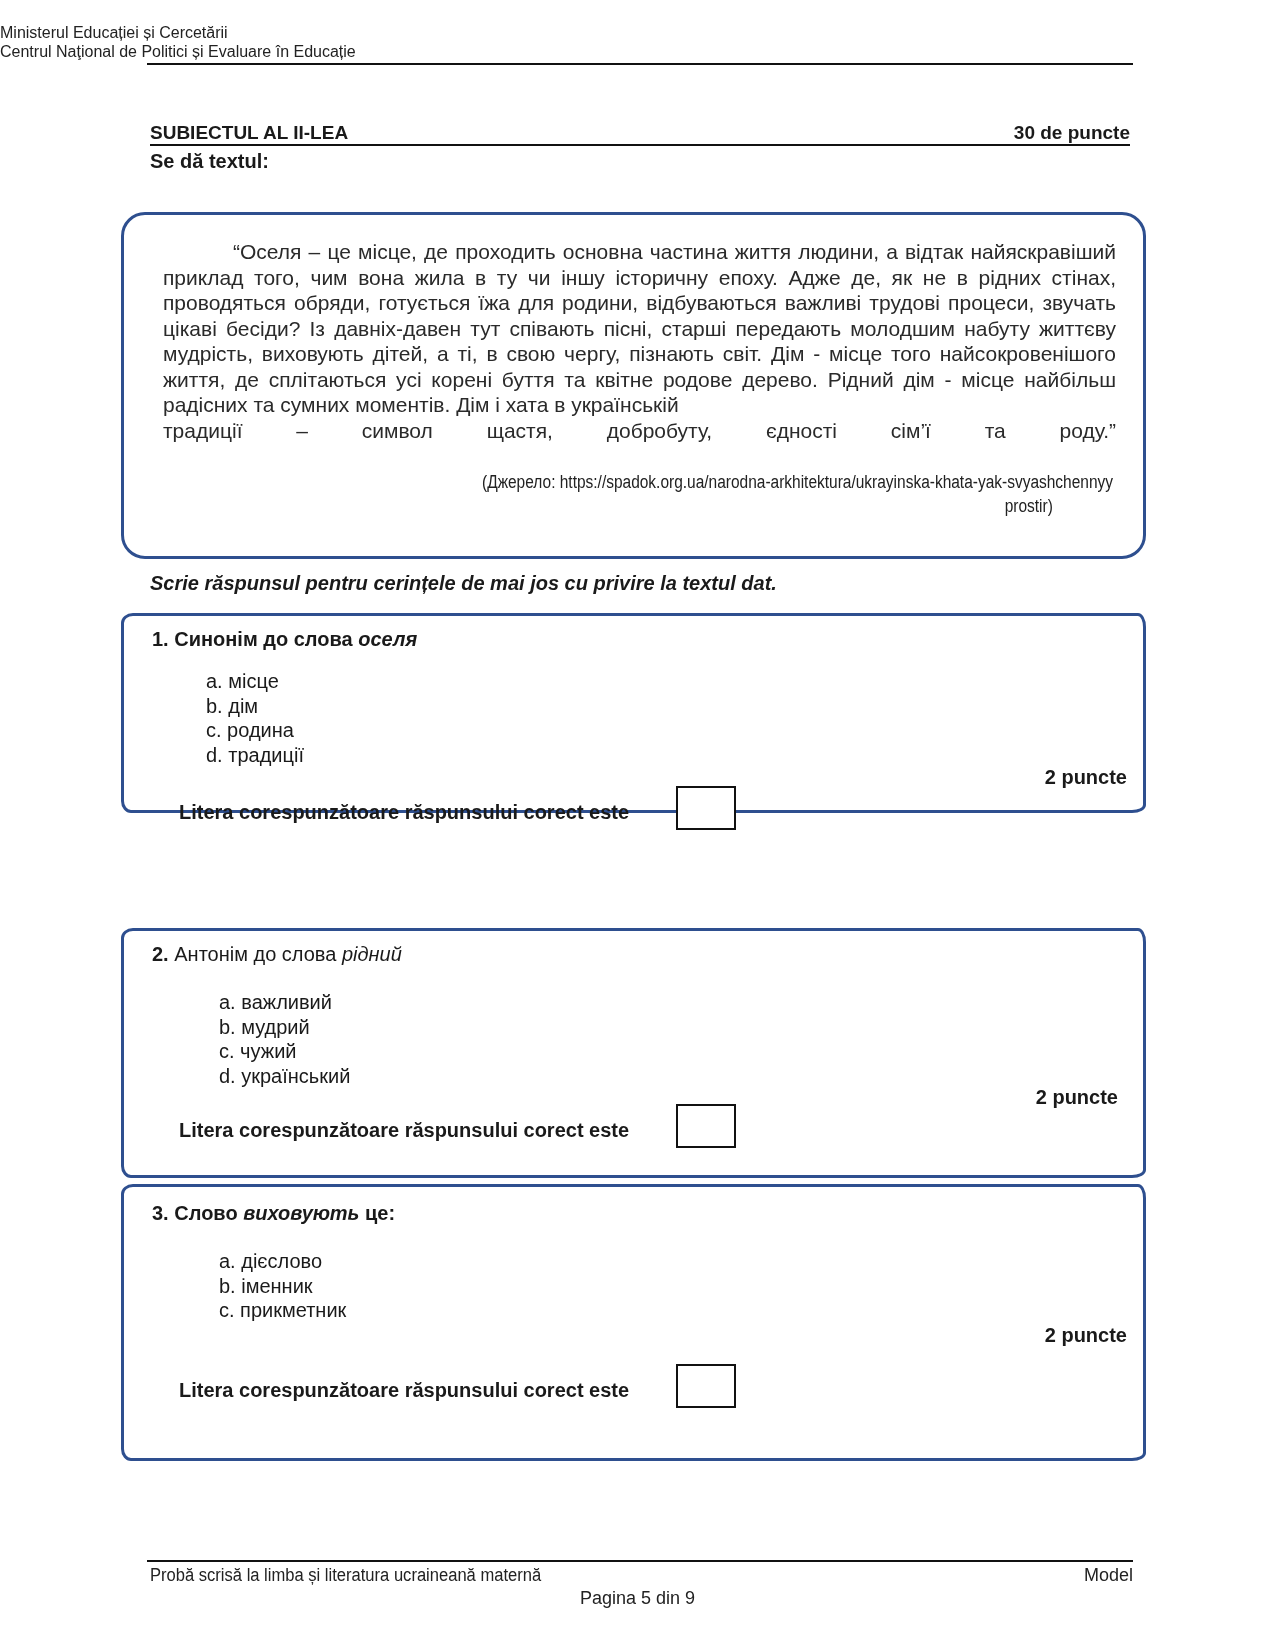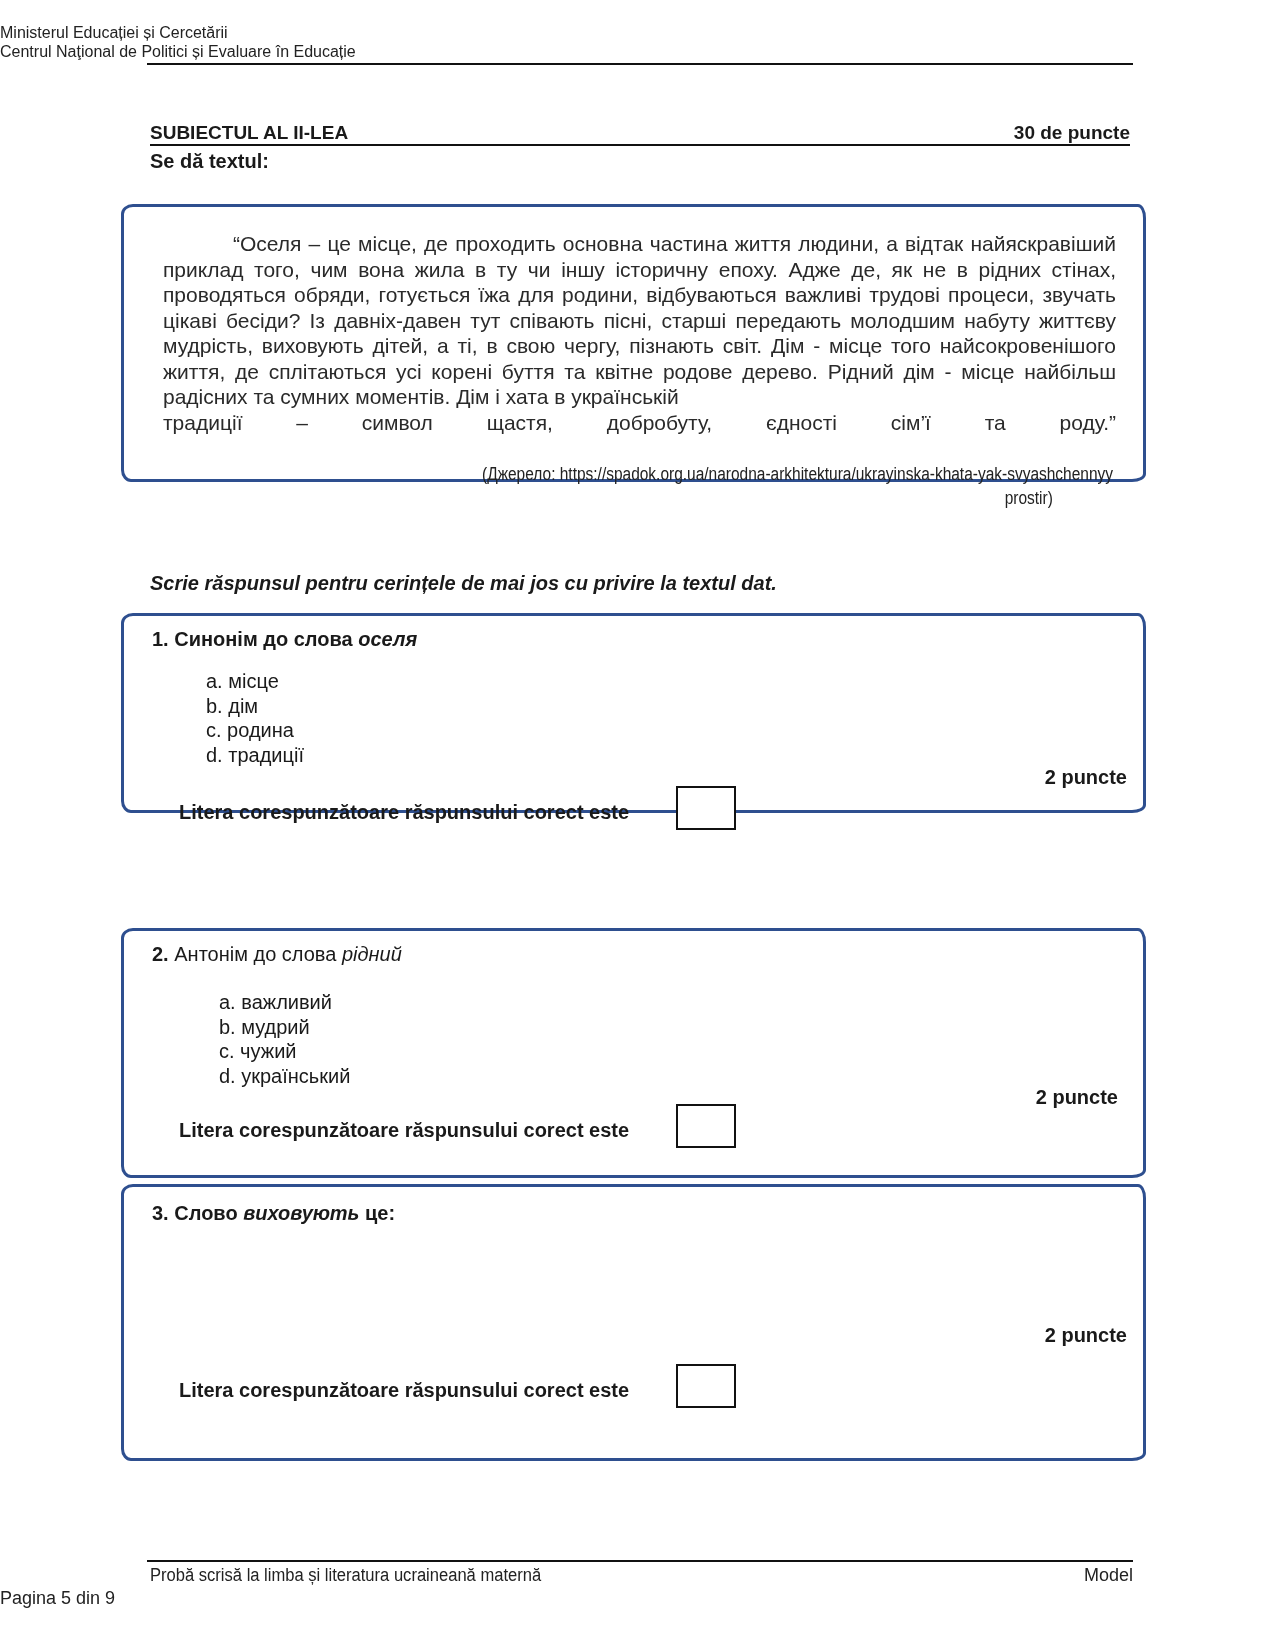--- a/index.html
+++ b/index.html
@@ -34,21 +34,21 @@
 <div class="abs hdr" style="top:42px;">Centrul Naţional de Politici și Evaluare în Educație</div>
 <div class="abs rule" style="top:63px;"></div>
 
 <div class="abs subj">
   <span>SUBIECTUL AL II-LEA</span>
   <span>30 de puncte</span>
   <div class="subj-line"></div>
 </div>
 <div class="abs sedat">Se dă textul:</div>
 
-<div class="box" style="left:121px; top:204px; width:1025px; height:278px;">
+<div class="box" style="left:121px; top:212px; width:1025px; height:347px;border-radius:24px;">
   <div style="position:absolute; left:39px; top:24px; width:953px;" class="quote">
     <p>“Оселя – це місце, де проходить основна частина життя людини, а відтак найяскравіший приклад того, чим вона жила в ту чи іншу історичну епоху. Адже де, як не в рідних стінах, проводяться обряди, готується їжа для родини, відбуваються важливі трудові процеси, звучать цікаві бесіди? Із давніх-давен тут співають пісні, старші передають молодшим набуту життєву мудрість, виховують дітей, а ті, в свою чергу, пізнають світ. Дім - місце того найсокровенішого життя, де сплітаються усі корені буття та квітне родове дерево. Рідний дім - місце найбільш радісних та сумних моментів. Дім і хата в українській</p>
     <div class="lastline">
       <span>традиції</span>
       <span>–</span>
       <span>символ</span>
       <span>щастя,</span>
       <span>добробуту,</span>
       <span>єдності</span>
       <span>сім’ї</span>
@@ -98,23 +98,28 @@
   <div class="ans-box" style="left:552px; top:173px;"></div>
 </div>
 
 <div class="box" style="left:121px; top:1184px; width:1025px; height:277px;">
   <div style="position:absolute; left:28px; top:15px;" class="q-title">
     <span>3.</span>
     <span>Слово</span>
     <i>виховують</i>
     <span>це:</span>
   </div>
+  <div style="position:absolute; left:68px; top:62px;" class="opts">
+    <div>a. дієслово</div>
+    <div>b. іменник</div>
+    <div>c. прикметник</div>
+  </div>
   <div style="position:absolute; right:16px; top:137px;" class="pts">2 puncte</div>
   <div style="position:absolute; left:55px; top:192px;" class="ans-label">Litera corespunzătoare răspunsului corect este</div>
   <div class="ans-box" style="left:552px; top:177px;"></div>
 </div>
 
 <div class="abs rule" style="top:1560px;"></div>
 <div class="abs foot" style="left:150px; top:1565px;">
   <span class="narrow">Probă scrisă la limba și literatura ucraineană maternă</span>
 </div>
 <div class="abs foot" style="right:142px; top:1565px;">Model</div>
-<div class="abs foot" style="left:0; width:1275px; text-align:left; top:1588px;">Pagina 5 din 9</div>
+<div class="abs foot" style="left:0; width:1275px; text-align:center; top:1588px;">Pagina 5 din 9</div>
 
 </body></html>

